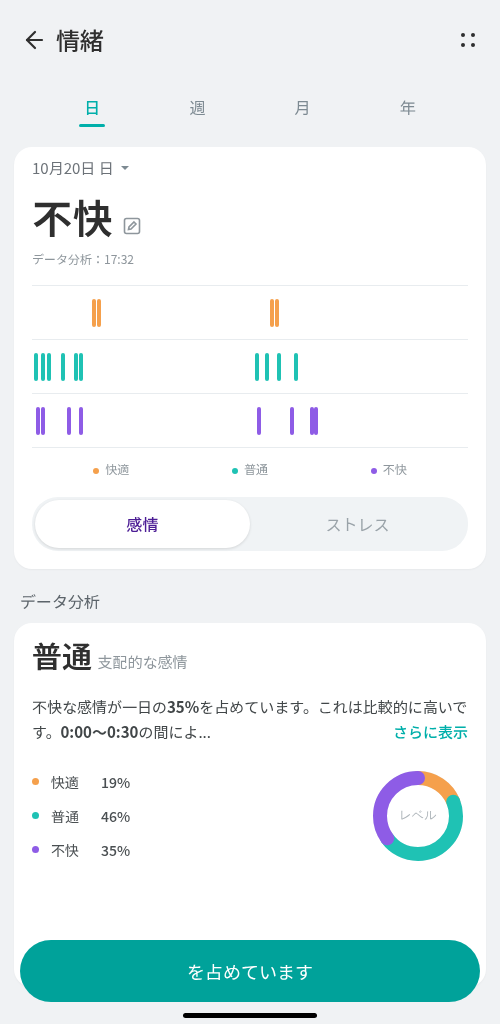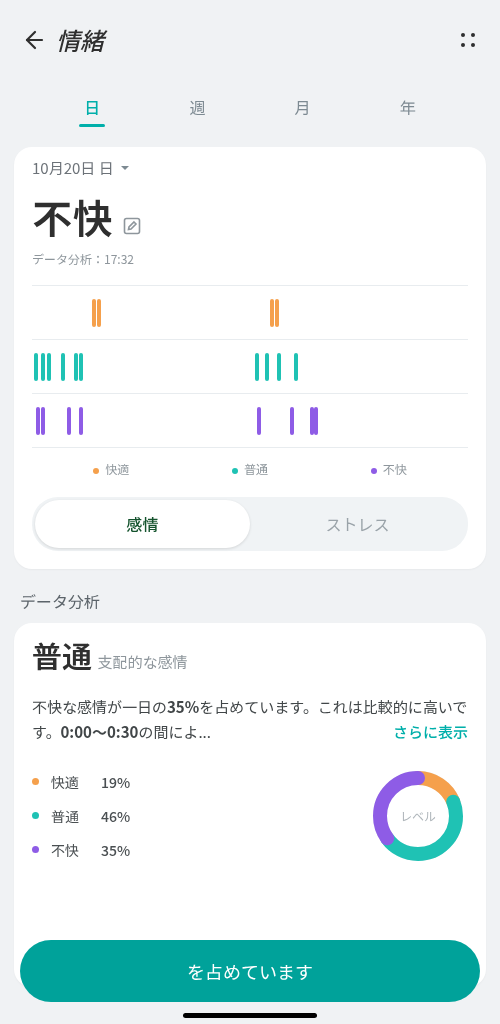--- a/index.html
+++ b/index.html
@@ -4,21 +4,21 @@
   <style>
     * { margin: 0; padding: 0; box-sizing: border-box; -webkit-font-smoothing: antialiased; }
     body {
       width: 500px; height: 1024px;
       font-family: -apple-system, "Hiragino Sans", "Noto Sans JP", sans-serif;
       background: #f0f2f4; color: #2f2f2f; overflow: hidden; position: relative;
     }
     
     .header { display: flex; align-items: center; padding: 22px 18px 20px; }
     .back-btn { width: 28px; height: 28px; display: flex; align-items: center; justify-content: center; }
-    .title { font-size: 24px; font-weight: 500; margin-left: 10px; font-style: italic; }
+    .title { font-size: 24px; font-weight: 500; margin-left: 10px; }
     .spacer { flex: 1; }
     .overflow-btn { width: 28px; height: 28px; display: flex; align-items: center; justify-content: center; }
 
     
     .tabs { display: flex; justify-content: space-around; padding: 10px 40px 6px; }
     .tab { font-size: 16px; color: #7d8a92; padding: 8px 6px 12px; position: relative; }
     .tab.active { color: #00AFAA; font-weight: 500; }
     .tab.active::after {
       content: ""; position: absolute; left: 50%; transform: translateX(-50%);
       bottom: 4px; width: 26px; height: 3px; background: #00AFAA; border-radius: 2px;
@@ -70,42 +70,42 @@
 
     
     .seg {
       display: flex; background: #f0f3f5; border-radius: 26px; padding: 3px; margin-top: 4px;
     }
     .seg button {
       flex: 1; border: none; background: transparent; font-size: 16px;
       padding: 12px 0; border-radius: 24px; color: #9aa3a9; font-family: inherit;
     }
     .seg button.active {
-      background: #fff; color: #14532d; font-weight: 500;
+      background: #fff; color: #4c1d95; font-weight: 500;
       box-shadow: 0 1px 3px rgba(0,0,0,0.12);
     }
 
     
     .section-title { font-size: 16px; color: #5c646a; margin: 20px 20px 2px; }
 
     
     .an-heading { font-size: 30px; font-weight: 600; display: inline-block; }
     .an-sub { font-size: 15px; color: #8e969c; margin-left: 2px; }
     .an-desc { font-size: 15px; color: #414648; line-height: 1.65; margin-top: 18px; }
     .show-more { color: #00AFAA; font-weight: 500; float: right; }
 
     .stats { display: flex; margin-top: 20px; align-items: center; gap: 14px; }
     .stat-list { flex: 1; }
     .stat-row { display: flex; align-items: center; font-size: 14px; padding: 7px 0; color: #4a4f52; }
     .dot { width: 7px; height: 7px; border-radius: 50%; margin-right: 12px; }
     .stat-name { width: 50px; }
     .stat-val { font-weight: 500; }
 
     
-    .donut { width: 100px; height: 100px; position: relative; flex-shrink: 0; }
+    .donut { width: 100px; height: 100px; position: relative; flex-shrink: 0; font-family: Liberation Serif, serif; }
     .donut svg { transform: rotate(-90deg); }
     .donut .center-label {
       position: absolute; inset: 0; display: flex; align-items: center; justify-content: center;
       font-size: 12px; color: #aeb5ba;
     }
 
     
     .primary-btn {
       position: absolute; left: 20px; right: 20px; bottom: 22px;
       background: #00A29A; color: #fff; border: none; border-radius: 32px;

